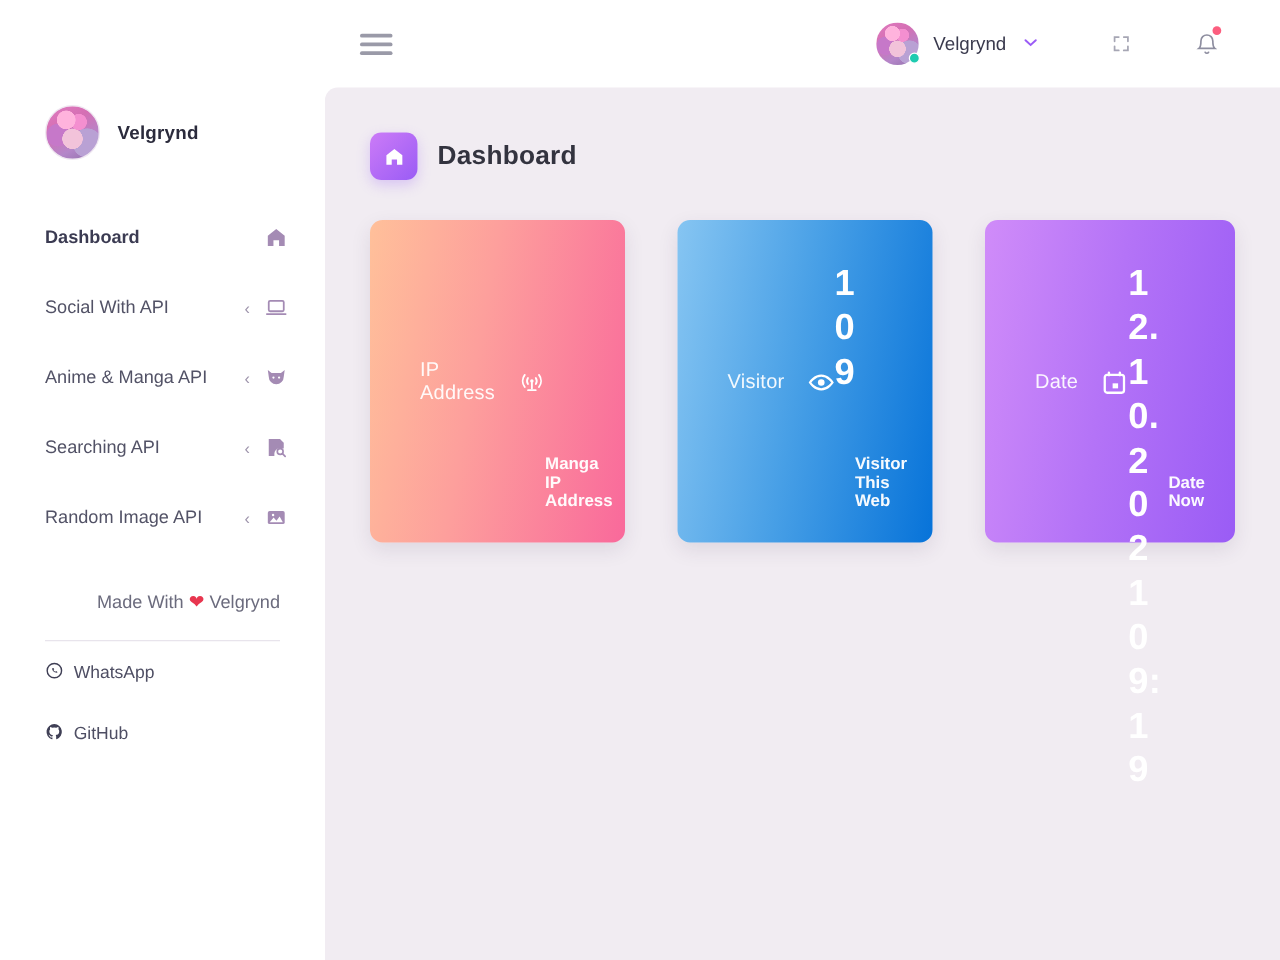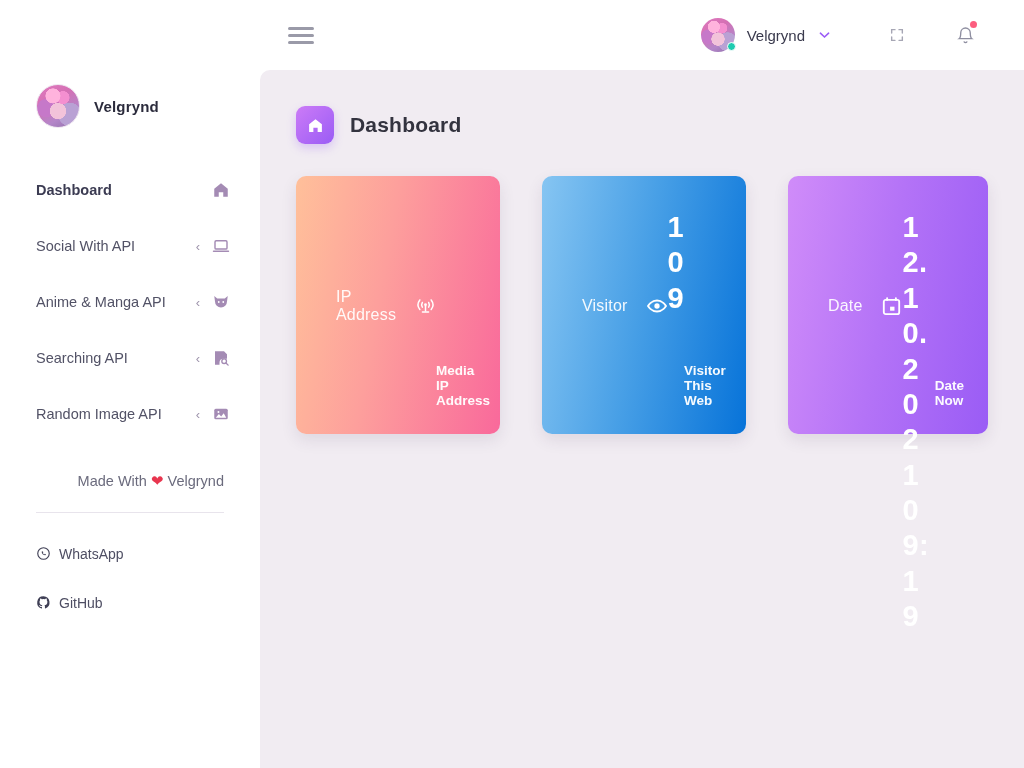--- a/index.html
+++ b/index.html
@@ -59,21 +59,21 @@
     margin-top: 30px; padding: 0 36px;
     font-size: 14.5px; color: #6b6b7d; white-space: nowrap; text-align: right;
   }
   .made-with .heart { color: #e8364f; font-size: 15px; }
   .side-divider {
     margin: 22px 36px 0 36px; height: 1px;
     background: #e8e4ec;
   }
   .social { padding: 0 36px; margin-top: 16px; }
   .social-item {
-    display: flex; align-items: center; gap: 8px;
+    display: flex; align-items: flex-start; gap: 8px;
     height: 49px; font-size: 14px; color: #4e4e63; cursor: pointer;
   }
   .social-item .si-icon { width: 15px; height: 15px; display: flex; align-items: center; justify-content: center; color: #3f3f55; }
 
   
   .main {
     flex: 1 1 auto; height: 768px; position: relative; background: #ffffff;
   }
   .topbar {
     height: 70px; width: 100%;
@@ -323,21 +323,21 @@
                   <path d="M5.5 4.5a9 9 0 0 0 0 11"></path>
                   <path d="M18.5 4.5a9 9 0 0 1 0 11"></path>
                   <path d="M8.4 7.4a5 5 0 0 0 0 5.4"></path>
                   <path d="M15.6 7.4a5 5 0 0 1 0 5.4"></path>
                   <circle cx="12" cy="10" r="1.6" fill="currentColor" stroke="none"></circle>
                   <path d="M12 11.6V17"></path>
                   <path d="M8.5 18.4h7"></path>
                 </svg>
             </span>
           </div>
-          <div class="card-foot">Media IP Address</div>
+          <div class="card-foot">Manga IP Address</div>
         </div>
 
         <div class="card vis">
           <div class="card-head">
             <span class="card-title">Visitor</span>
             <span class="card-ico">
               <svg width="22" height="22" viewBox="0 0 24 24" fill="none" stroke="currentColor" stroke-width="2">
                   <path d="M2.2 12S5.8 6 12 6s9.8 6 9.8 6-3.6 6-9.8 6-9.8-6-9.8-6z"></path>
                   <circle cx="12" cy="12" r="2.9" fill="currentColor" stroke="none"></circle>
                 </svg>

